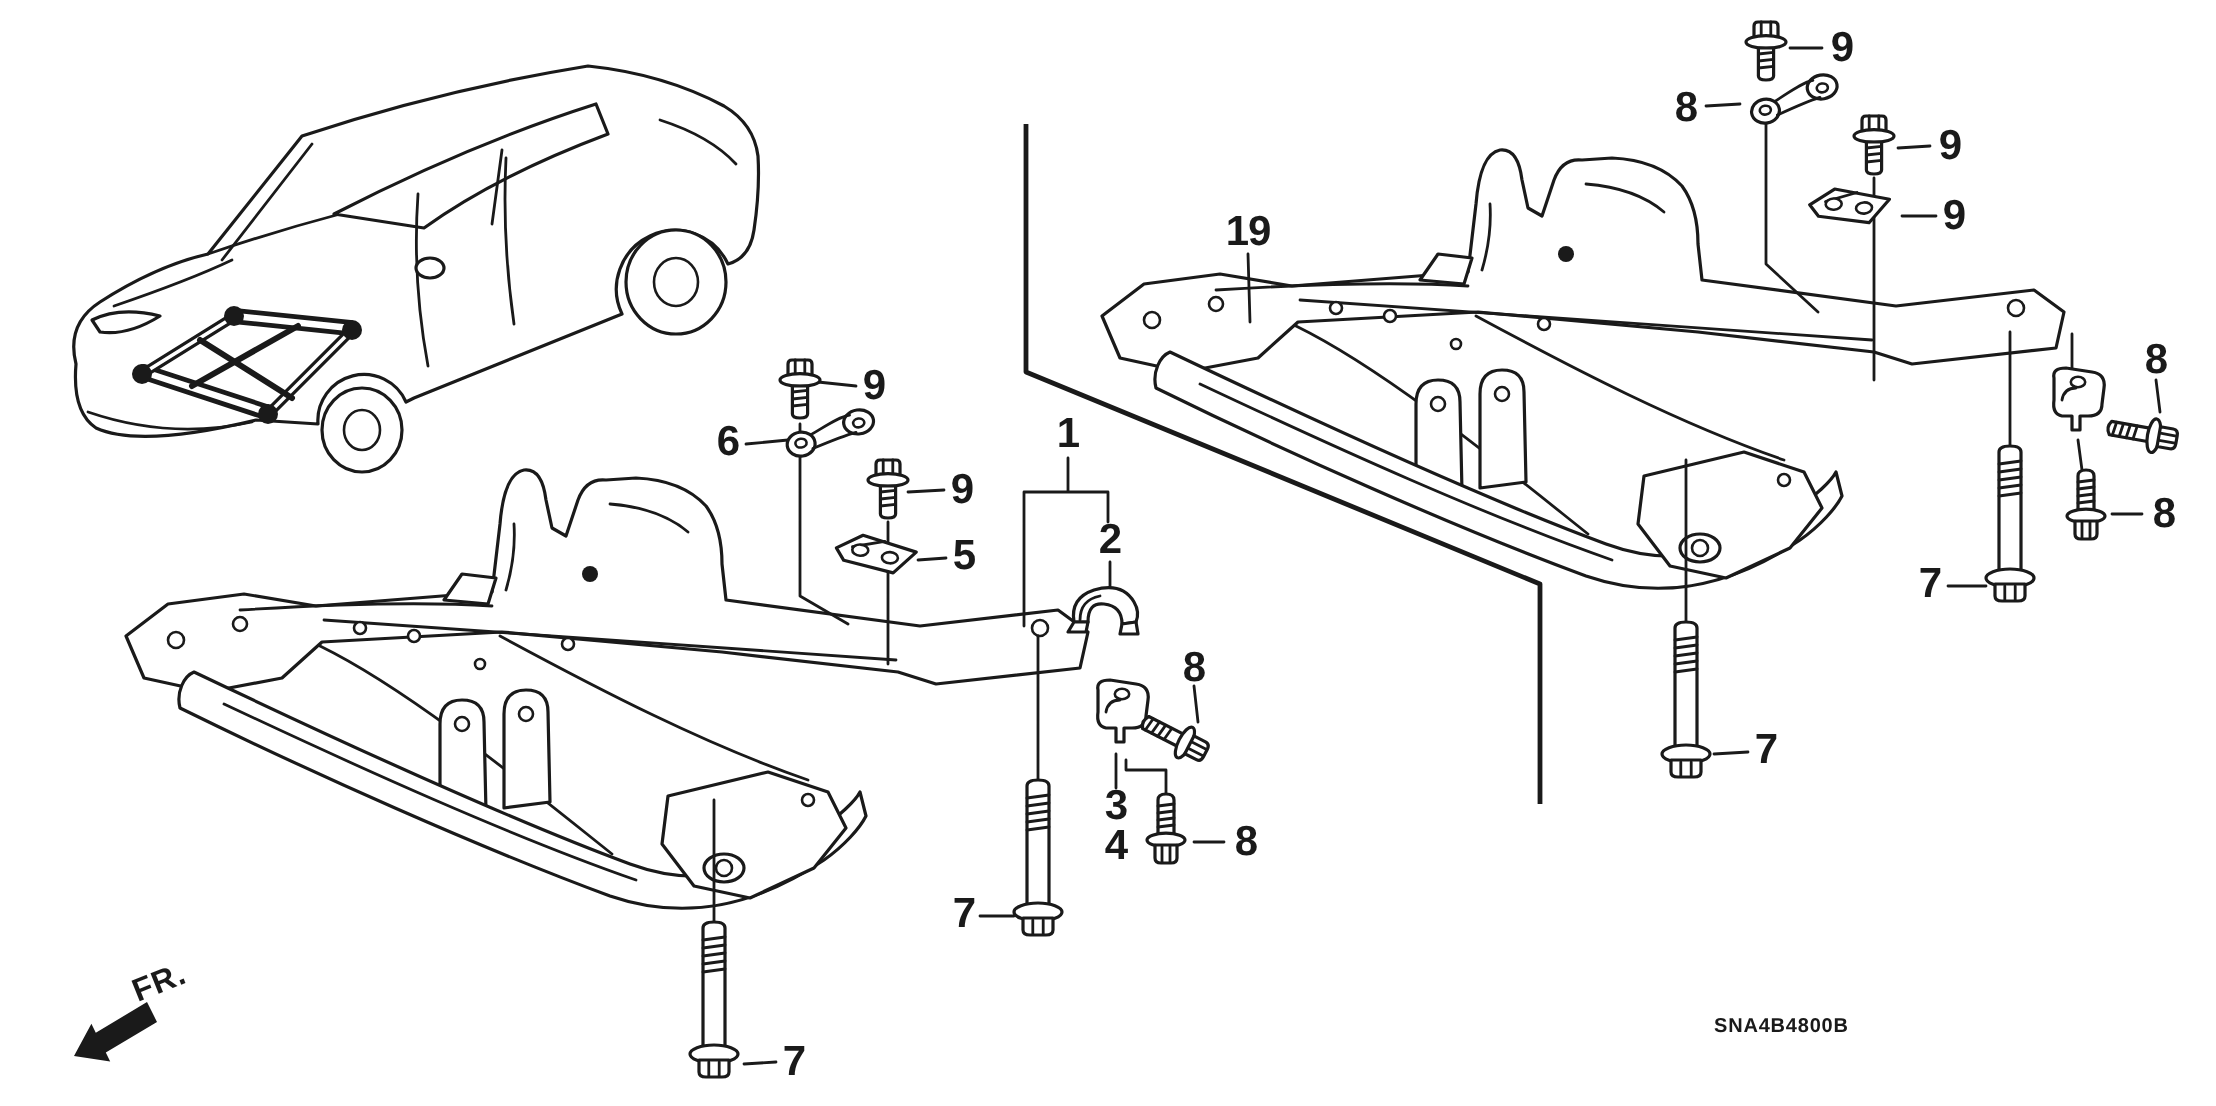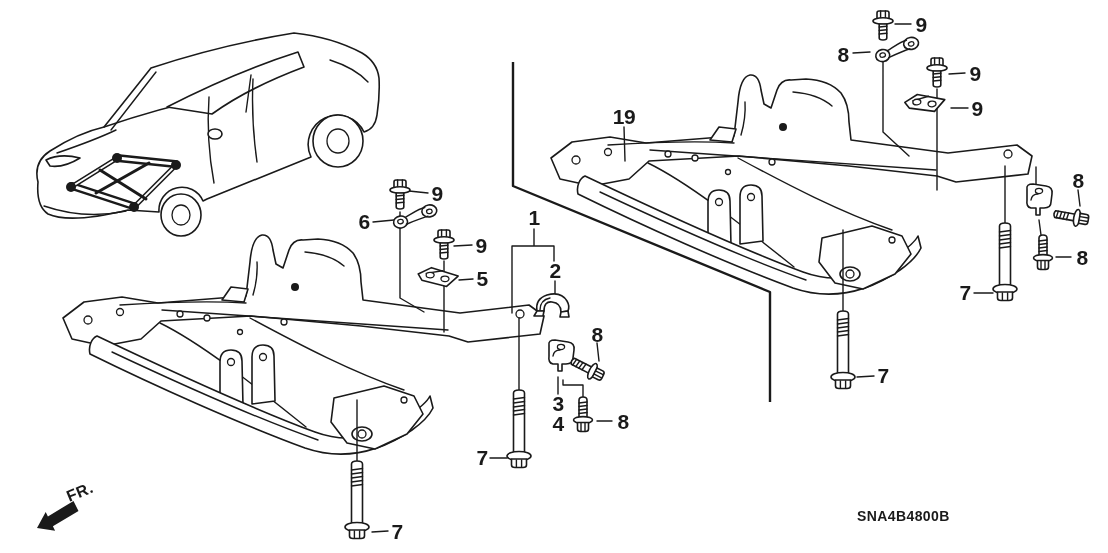--- a/index.html
+++ b/index.html
@@ -16,21 +16,21 @@
   .h { fill:#fff; stroke:var(--ink); stroke-width:1.3; }
   .f { fill:var(--ink); stroke:none; }
   .d { fill:none; stroke:var(--ink); stroke-width:2.4; stroke-linejoin:round; }
   .callout {
     position:absolute; transform:translate(-50%,-50%);
     font-size:21px; font-weight:700; color:var(--ink); letter-spacing:-0.5px;
     line-height:1; white-space:nowrap; user-select:none;
   }
   .part-code {
     position:absolute; left:857px; top:508px;
-    font-size:14px; font-weight:600; color:var(--ink); letter-spacing:0.4px;
+    font-size:10px; font-weight:600; color:var(--ink); letter-spacing:0.4px;
   }
   .fr-label {
     position:absolute; left:64px; top:489px;
     font-size:16px; font-weight:700; color:var(--ink);
     transform:rotate(-22deg); transform-origin:left top; letter-spacing:0.5px;
   }
 </style>
 </head>
 <body>
 

